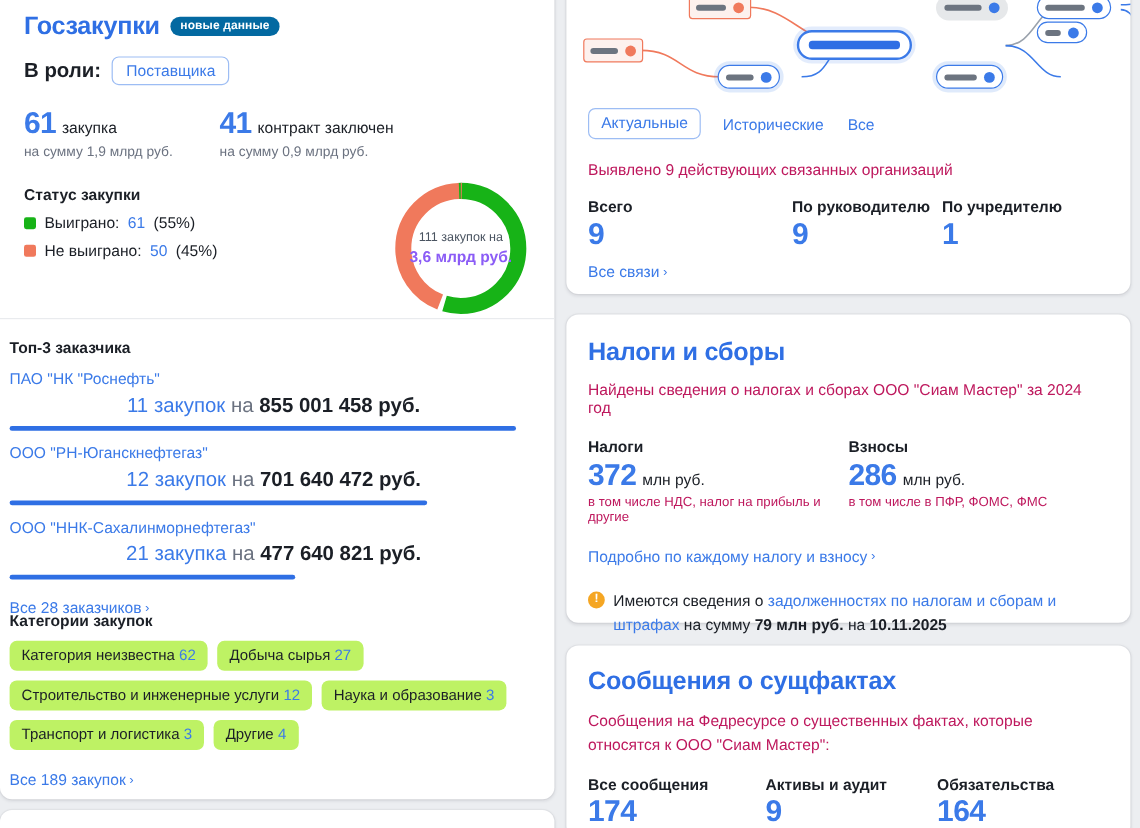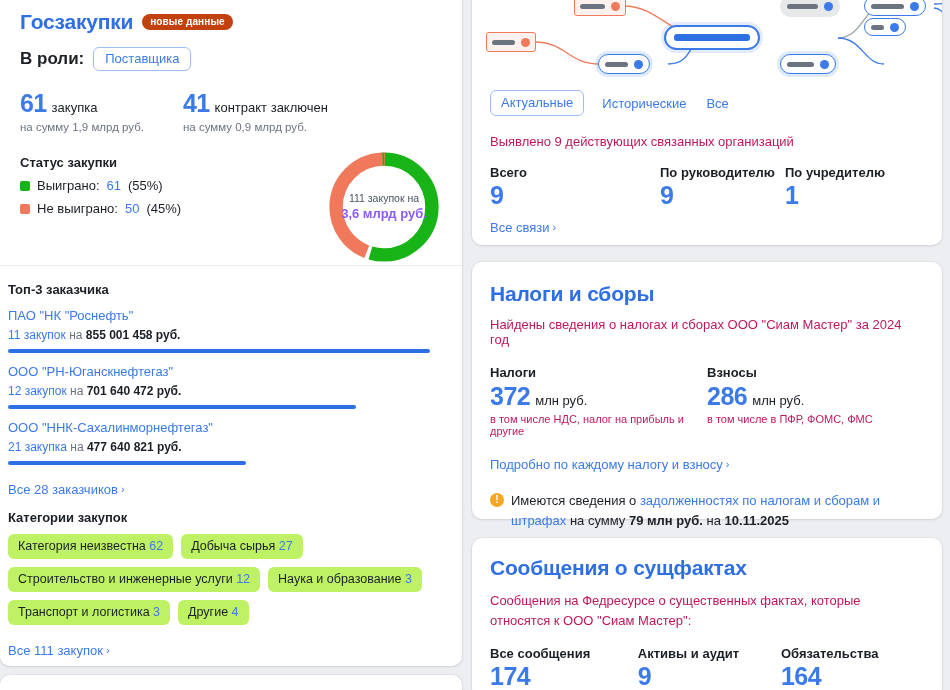--- a/index.html
+++ b/index.html
@@ -34,21 +34,21 @@
   .dark  { color: #1b1f26; font-size: 13px; }
   .link  { color: #3b7ae8; font-size: 13px; cursor: pointer; }
   .blue { color: #3b7ae8; }
   .bold { font-weight: bold; }
 
   .chev { font-size: 11px; position: relative; top: -1px; margin-left: 3px; }
 
   
   .badge {
     display: inline-block;
-    background: #c2410c;
+    background: #0369a1;
     color: #ffffff;
     font-size: 10px;
     font-weight: bold;
     border-radius: 9px;
     padding: 2px 8px 3px;
     vertical-align: 6px;
     margin-left: 9px;
     letter-spacing: .1px;
   }
 
@@ -85,21 +85,21 @@
     display: flex; flex-direction: column;
     align-items: center; justify-content: center;
     text-align: center; line-height: 1.35;
   }
   .donut-l1 { font-size: 10.5px; color: #4a5461; }
   .donut-l2 { font-size: 13px; color: #8b5cf6; font-weight: bold; }
 
   
   .cust { margin-top: 11px; }
   .cust-name { color: #3b7ae8; font-size: 13px; cursor: pointer; }
-  .cust-meta { font-size: 12px; color: #6b7280; margin-top: 5px; }
+  .cust-meta { font-size: 17px; color: #6b7280; margin-top: 5px; text-align: center; }
   .bar { height: 4px; background: #2f6fe4; border-radius: 2px; margin-top: 7px; }
 
   
   .chips { display: flex; flex-wrap: wrap; gap: 8px; margin-top: 9px; max-width: 420px; }
   .chip {
     background: #bef264;
     border-radius: 6px;
     padding: 5px 10px 6px;
     font-size: 12.5px;
     color: #1b1f26;
@@ -283,21 +283,21 @@
             <span>Транспорт и логистика</span>
             <span class="blue">3</span>
           </span>
           <span class="chip">
             <span>Другие</span>
             <span class="blue">4</span>
           </span>
         </div>
 
         <div style="margin-top:16px;">
-          <span class="link">Все 111 закупок</span><span class="link chev">›</span>
+          <span class="link">Все 189 закупок</span><span class="link chev">›</span>
         </div>
       </div>
     </div>
 
     <div class="card" style="position:absolute; left:0; top:675px; width:462px; height:40px;"></div>
   </div>
 
   <div class="col col-right">
 
     <div class="card" style="position:absolute; left:0; top:-40px; width:470px; height:285px; padding:0; overflow:hidden;">

